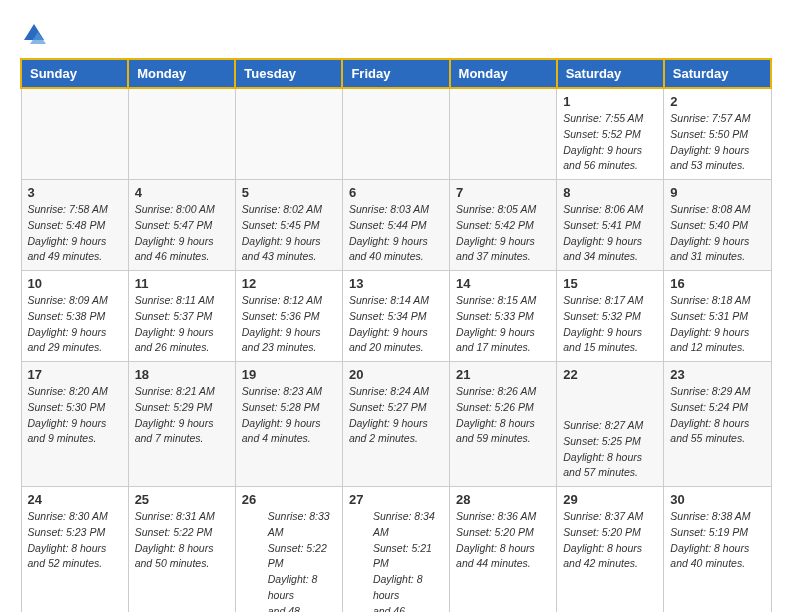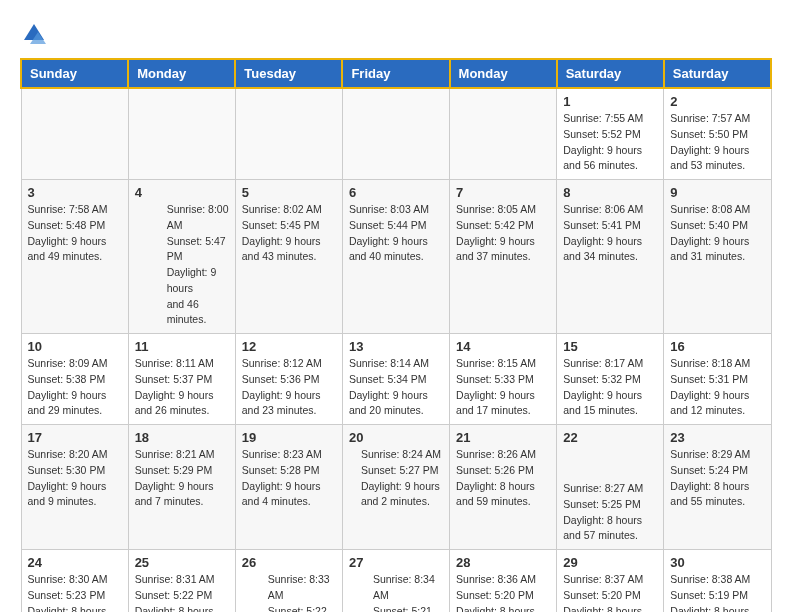--- a/index.html
+++ b/index.html
@@ -75,20 +75,21 @@
     }
     .day-number {
       font-size: 13px;
       font-weight: bold;
       margin-bottom: 2px;
     }
     .day-info {
       font-size: 10.5px;
       line-height: 1.5;
       color: #333;
+      font-style: italic;
     }
     tr:nth-child(even) td:not(.empty) {
       background: #f7f7f7;
     }
   </style>
 </head>
 <body>
 
 <div class="header">
   <div class="logo">
@@ -146,21 +147,21 @@
       <tr>
         <td class="shaded">
           <div class="day-number">3</div>
           <div class="day-info" style="white-space: pre-line;">Sunrise: 7:58 AM
 Sunset: 5:48 PM
 Daylight: 9 hours
 and 49 minutes.</div>
         </td>
         <td class="shaded">
           <div class="day-number">4</div>
-          <div class="day-info" style="white-space: pre-line; margin-left: 32px;">Sunrise: 8:00 AM
+          <div class="day-info" style="white-space: pre-line;">Sunrise: 8:00 AM
 Sunset: 5:47 PM
 Daylight: 9 hours
 and 46 minutes.</div>
         </td>
         <td class="shaded">
           <div class="day-number">5</div>
           <div class="day-info" style="white-space: pre-line;">Sunrise: 8:02 AM
 Sunset: 5:45 PM
 Daylight: 9 hours
 and 43 minutes.</div>
@@ -262,21 +263,21 @@
         </td>
         <td class="shaded">
           <div class="day-number">19</div>
           <div class="day-info" style="white-space: pre-line;">Sunrise: 8:23 AM
 Sunset: 5:28 PM
 Daylight: 9 hours
 and 4 minutes.</div>
         </td>
         <td class="shaded">
           <div class="day-number">20</div>
-          <div class="day-info" style="white-space: pre-line; margin-left: 12px;">Sunrise: 8:24 AM
+          <div class="day-info" style="white-space: pre-line;">Sunrise: 8:24 AM
 Sunset: 5:27 PM
 Daylight: 9 hours
 and 2 minutes.</div>
         </td>
         <td class="shaded">
           <div class="day-number">21</div>
           <div class="day-info" style="white-space: pre-line;">Sunrise: 8:26 AM
 Sunset: 5:26 PM
 Daylight: 8 hours
 and 59 minutes.</div>

